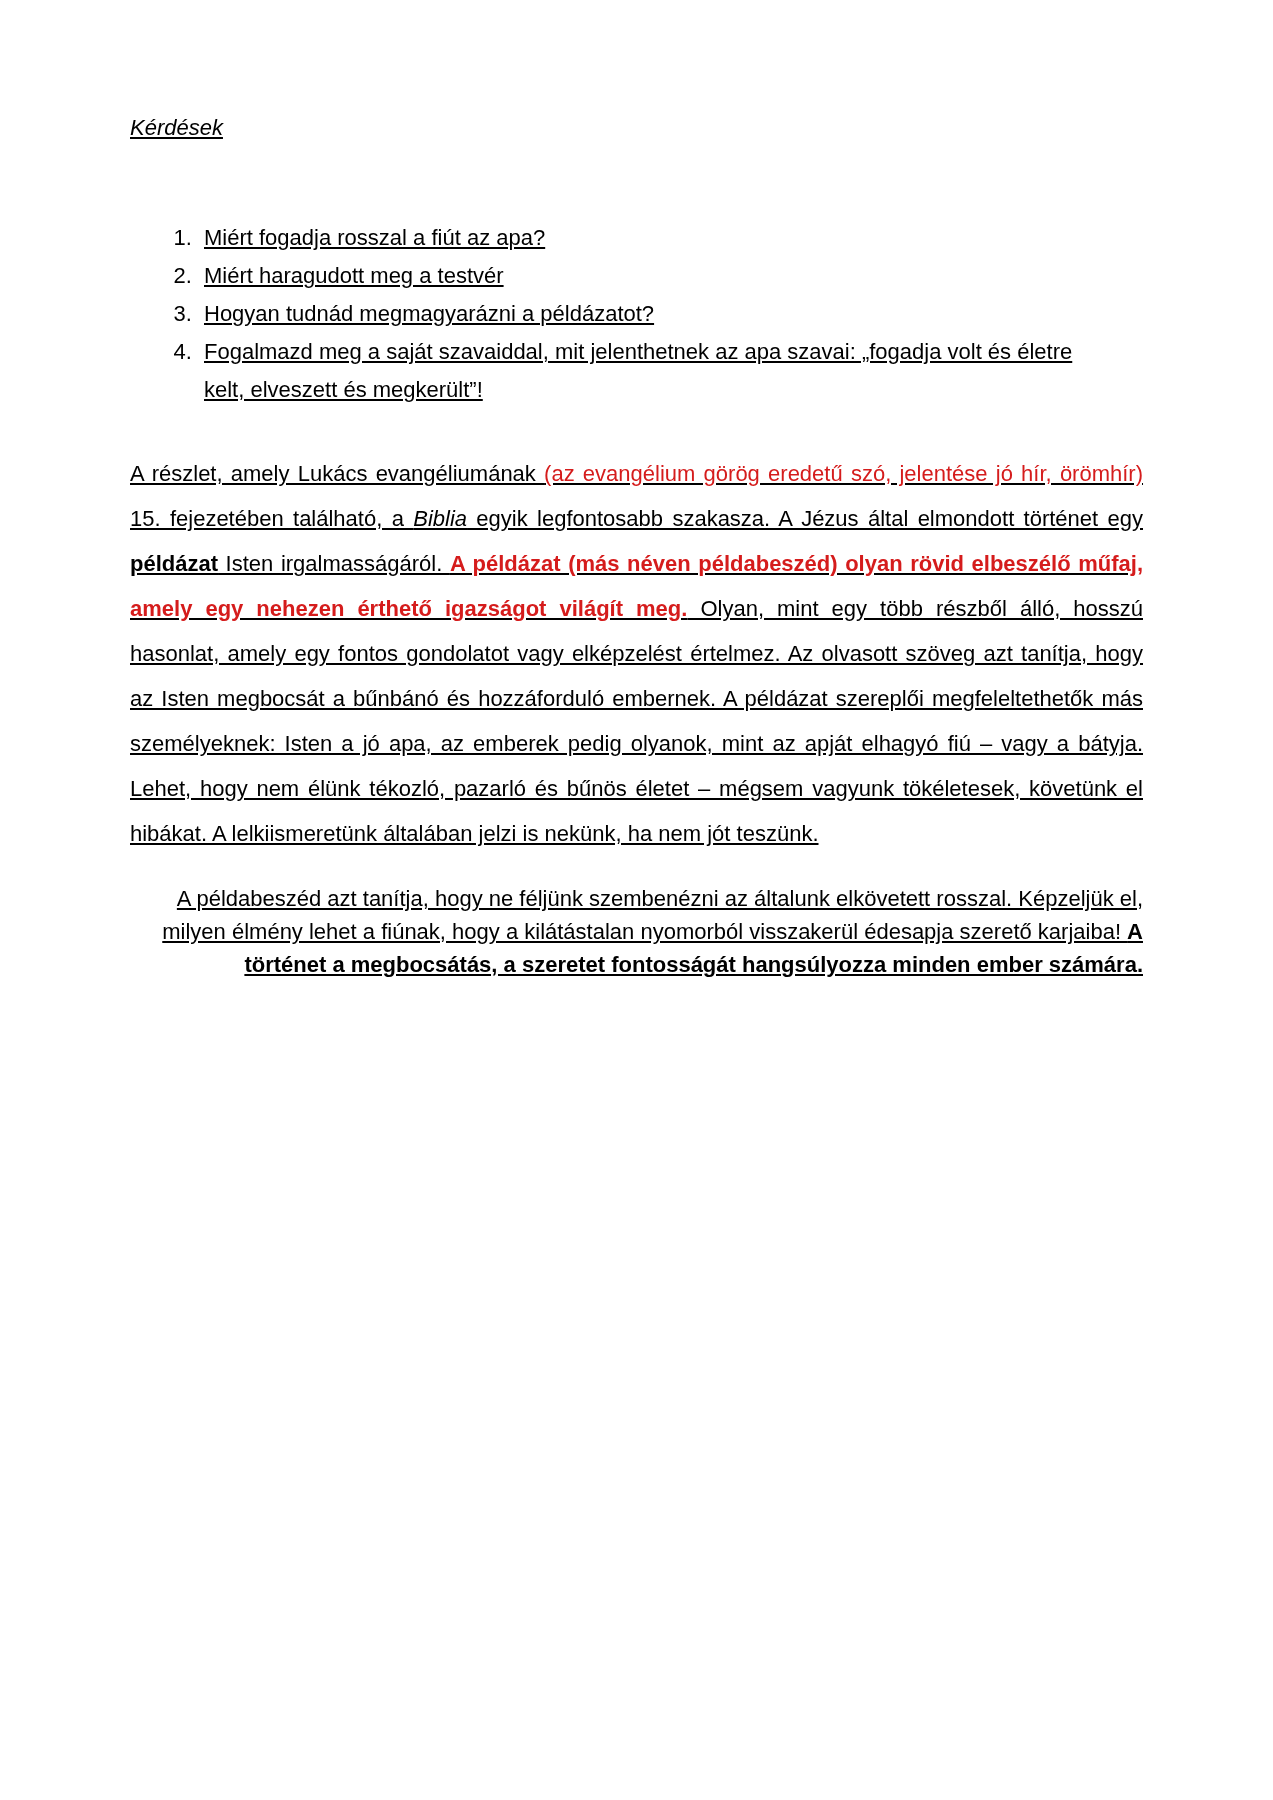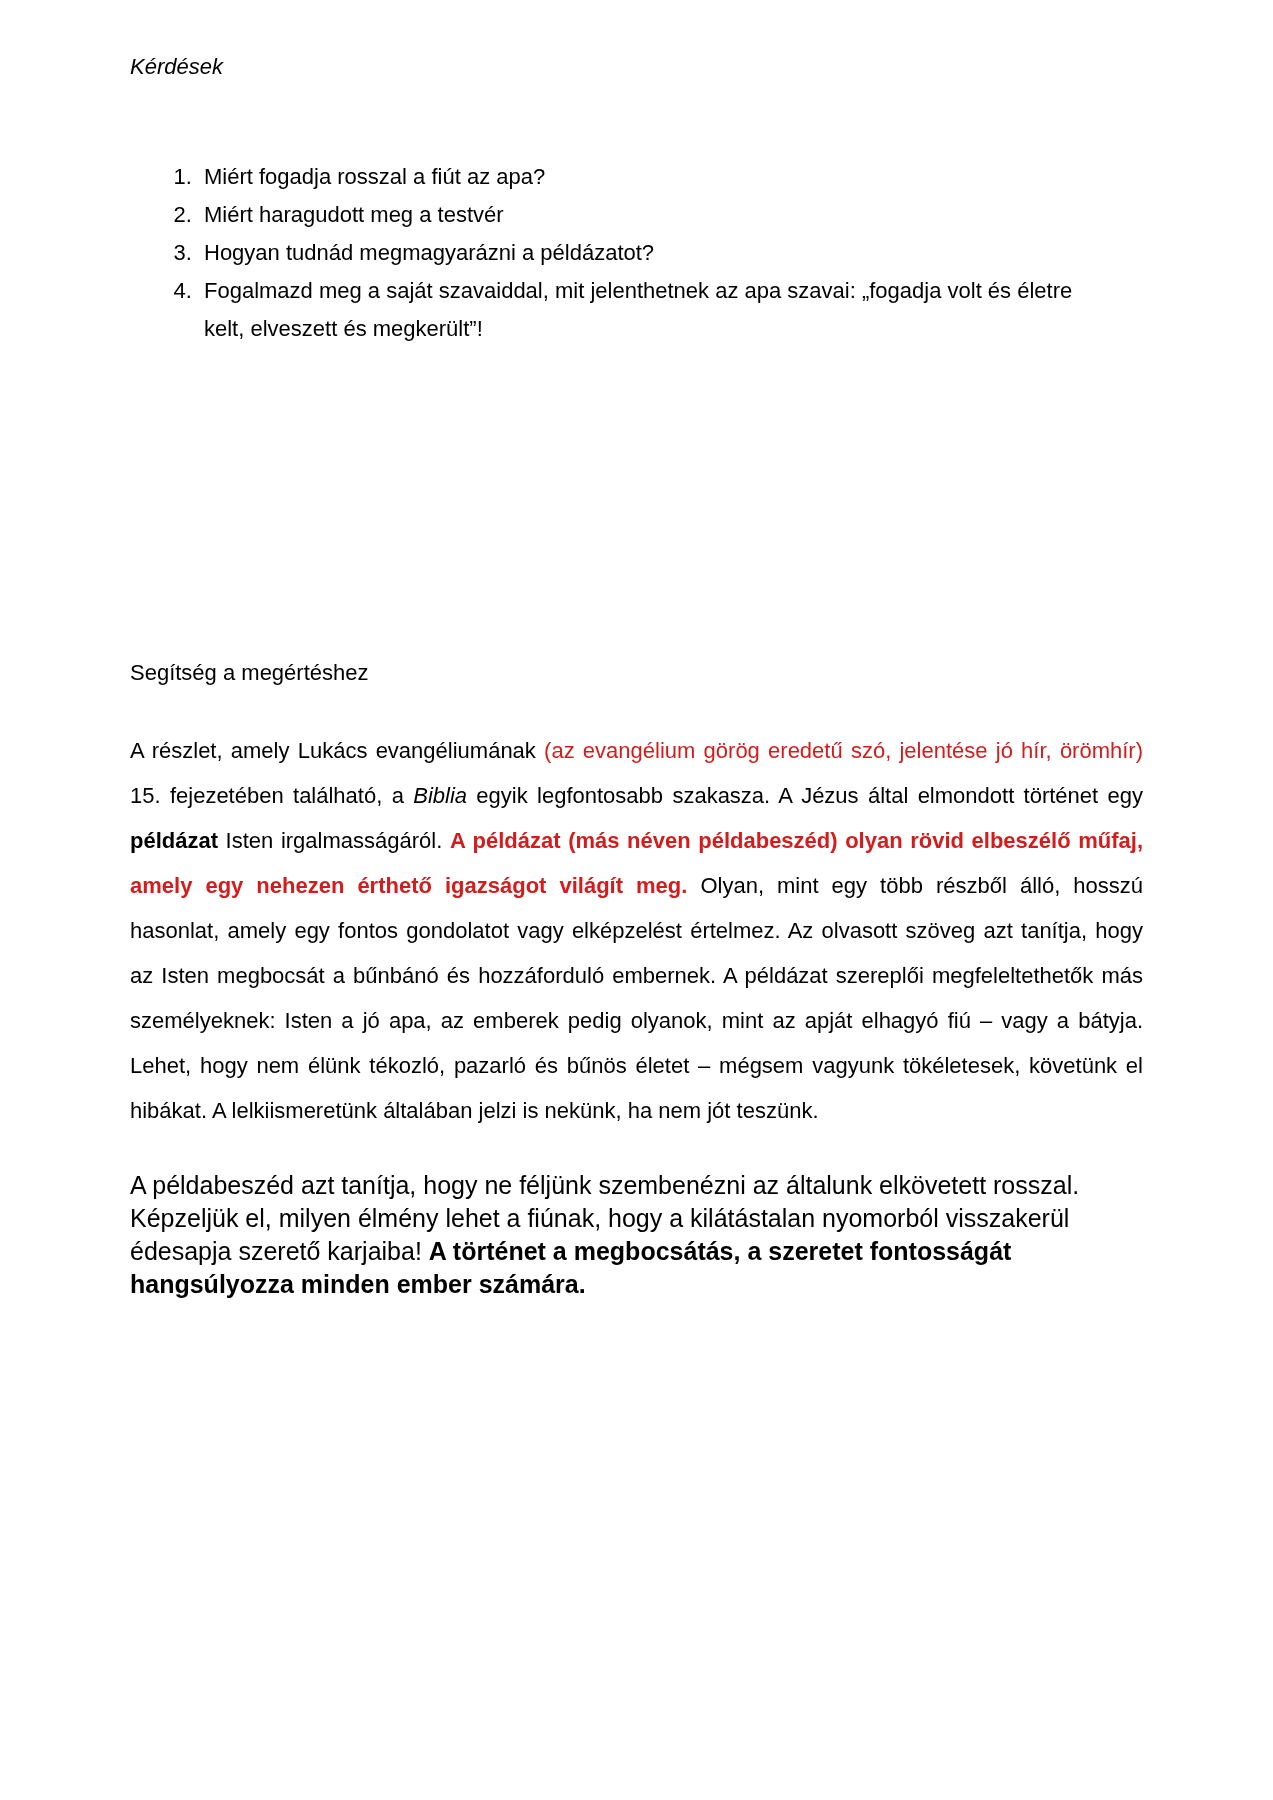--- a/index.html
+++ b/index.html
@@ -9,21 +9,22 @@
     width: 1273px;
     height: 1800px;
     background: var(--paper);
     color: var(--ink);
     font-family: "Liberation Sans", "DejaVu Sans", sans-serif;
     overflow: hidden;
   }
   .page {
     width: 1273px;
     height: 1800px;
-    padding: 54px 130px 0 130px;
+    padding: 115px 130px 0 130px;
+    text-decoration: underline;
   }
   .doc-heading-italic {
     font-style: italic;
     font-size: 22px;
     line-height: 26px;
   }
   ol.question-list {
     margin: 78px 0 0 0;
     padding: 0 0 0 68px;
     list-style: decimal outside;
@@ -45,43 +46,42 @@
     line-height: 26px;
     color: var(--red);
   }
   .para-main {
     margin-top: 42px;
     font-size: 22px;
     line-height: 45px;
     text-align: justify;
   }
   .para-closing {
-    margin-top: 36px;
-    font-size: 25px;
+    margin-top: 26px;
+    font-size: 22px;
     line-height: 33px;
-    text-align: left;
+    text-align: right;
   }
   .bold { font-weight: bold; }
   .italic { font-style: italic; }
   .red { color: var(--red); }
 </style>
 </head>
 <body>
 
 <div class="page">
 
   <div class="doc-heading-italic">Kérdések</div>
 
   <ol class="question-list">
     <li>Miért fogadja rosszal a fiút az apa?</li>
     <li>Miért haragudott meg a testvér</li>
     <li>Hogyan tudnád megmagyarázni a példázatot?</li>
     <li>Fogalmazd meg a saját szavaiddal, mit jelenthetnek az apa szavai: „fogadja volt és életre kelt, elveszett és megkerült”!</li>
   </ol>
 
-  <div class="help-heading">Segítség a megértéshez</div>
 
 
   <p class="para-main"><span>A részlet, amely Lukács evangéliumának </span><span class="red">(az evangélium görög eredetű szó, jelentése jó hír, örömhír)</span><span> 15. fejezetében található, a </span><span class="italic">Biblia</span><span> egyik legfontosabb szakasza. A Jézus által elmondott történet egy </span><span class="bold">példázat</span><span> Isten irgalmasságáról. </span><span class="bold red">A példázat (más néven példabeszéd) olyan rövid elbeszélő műfaj, amely egy nehezen érthető igazságot világít meg.</span><span> Olyan, mint egy több részből álló, hosszú hasonlat, amely egy fontos gondolatot vagy elképzelést értelmez. Az olvasott szöveg azt tanítja, hogy az Isten megbocsát a bűnbánó és hozzáforduló embernek. A példázat szereplői megfeleltethetők más személyeknek: Isten a jó apa, az emberek pedig olyanok, mint az apját elhagyó fiú – vagy a bátyja. Lehet, hogy nem élünk tékozló, pazarló és bűnös életet – mégsem vagyunk tökéletesek, követünk el hibákat. A lelkiismeretünk általában jelzi is nekünk, ha nem jót teszünk.</span></p>
 
   <p class="para-closing"><span>A példabeszéd azt tanítja, hogy ne féljünk szembenézni az általunk elkövetett rosszal. Képzeljük el, milyen élmény lehet a fiúnak, hogy a kilátástalan nyomorból visszakerül édesapja szerető karjaiba! </span><span class="bold">A történet a megbocsátás, a szeretet fontosságát hangsúlyozza minden ember számára.</span></p>
 
 </div>
 
 </body></html>

